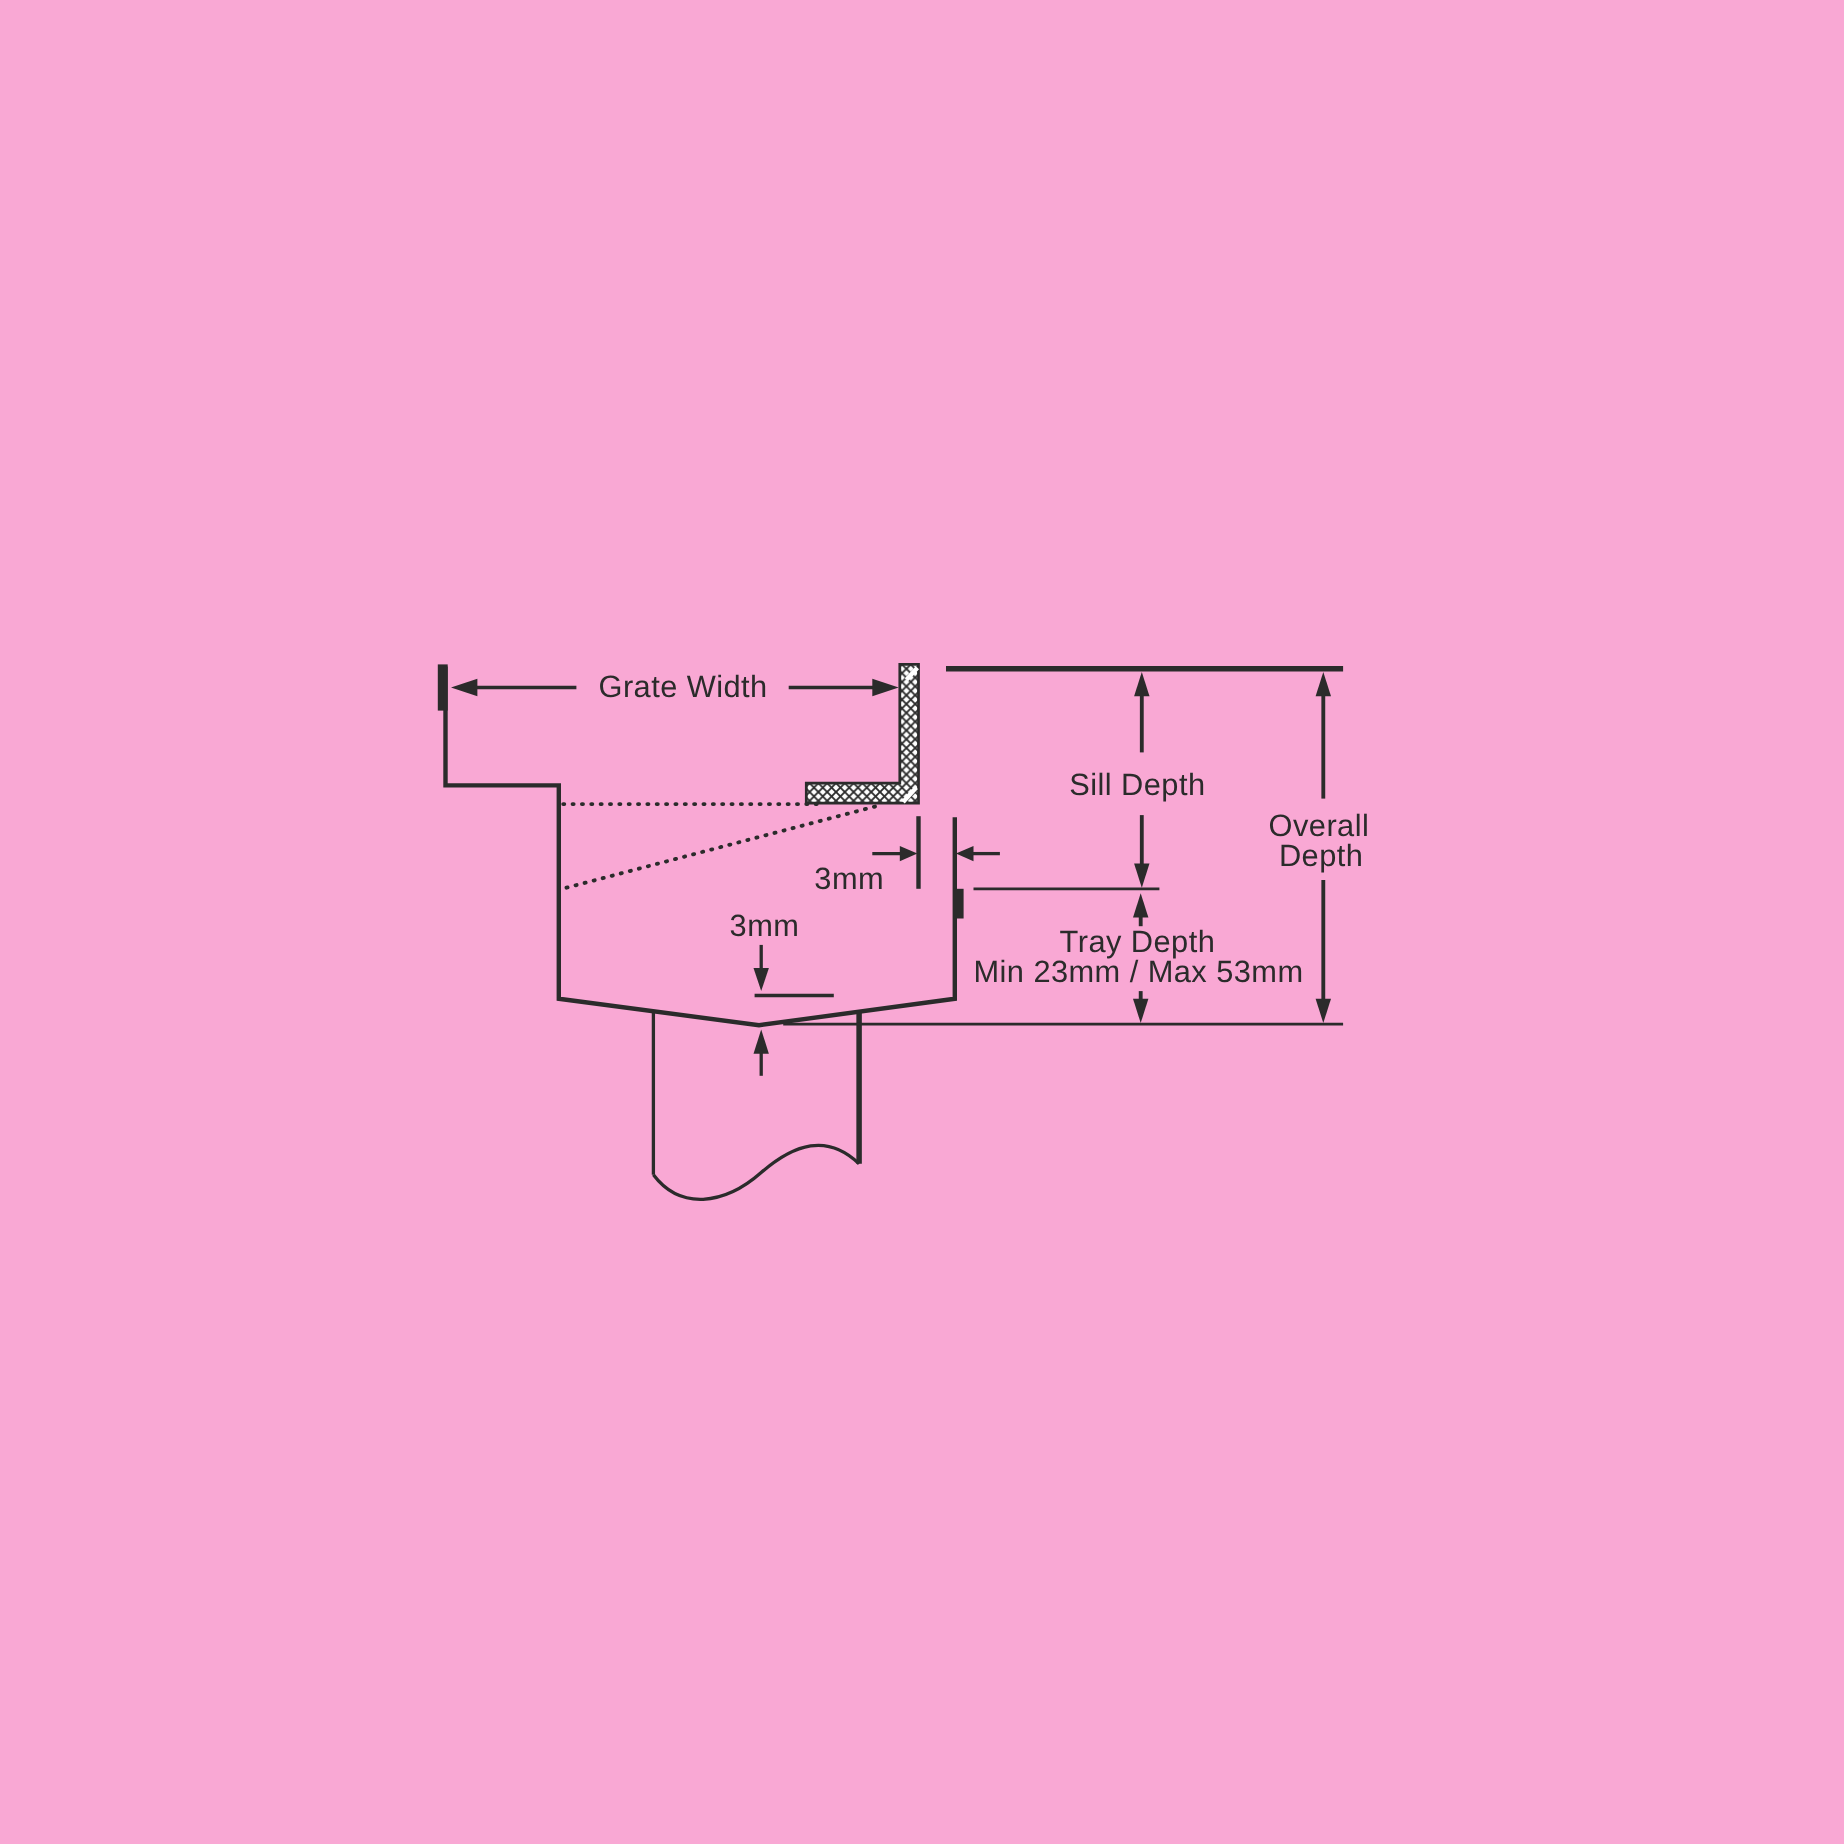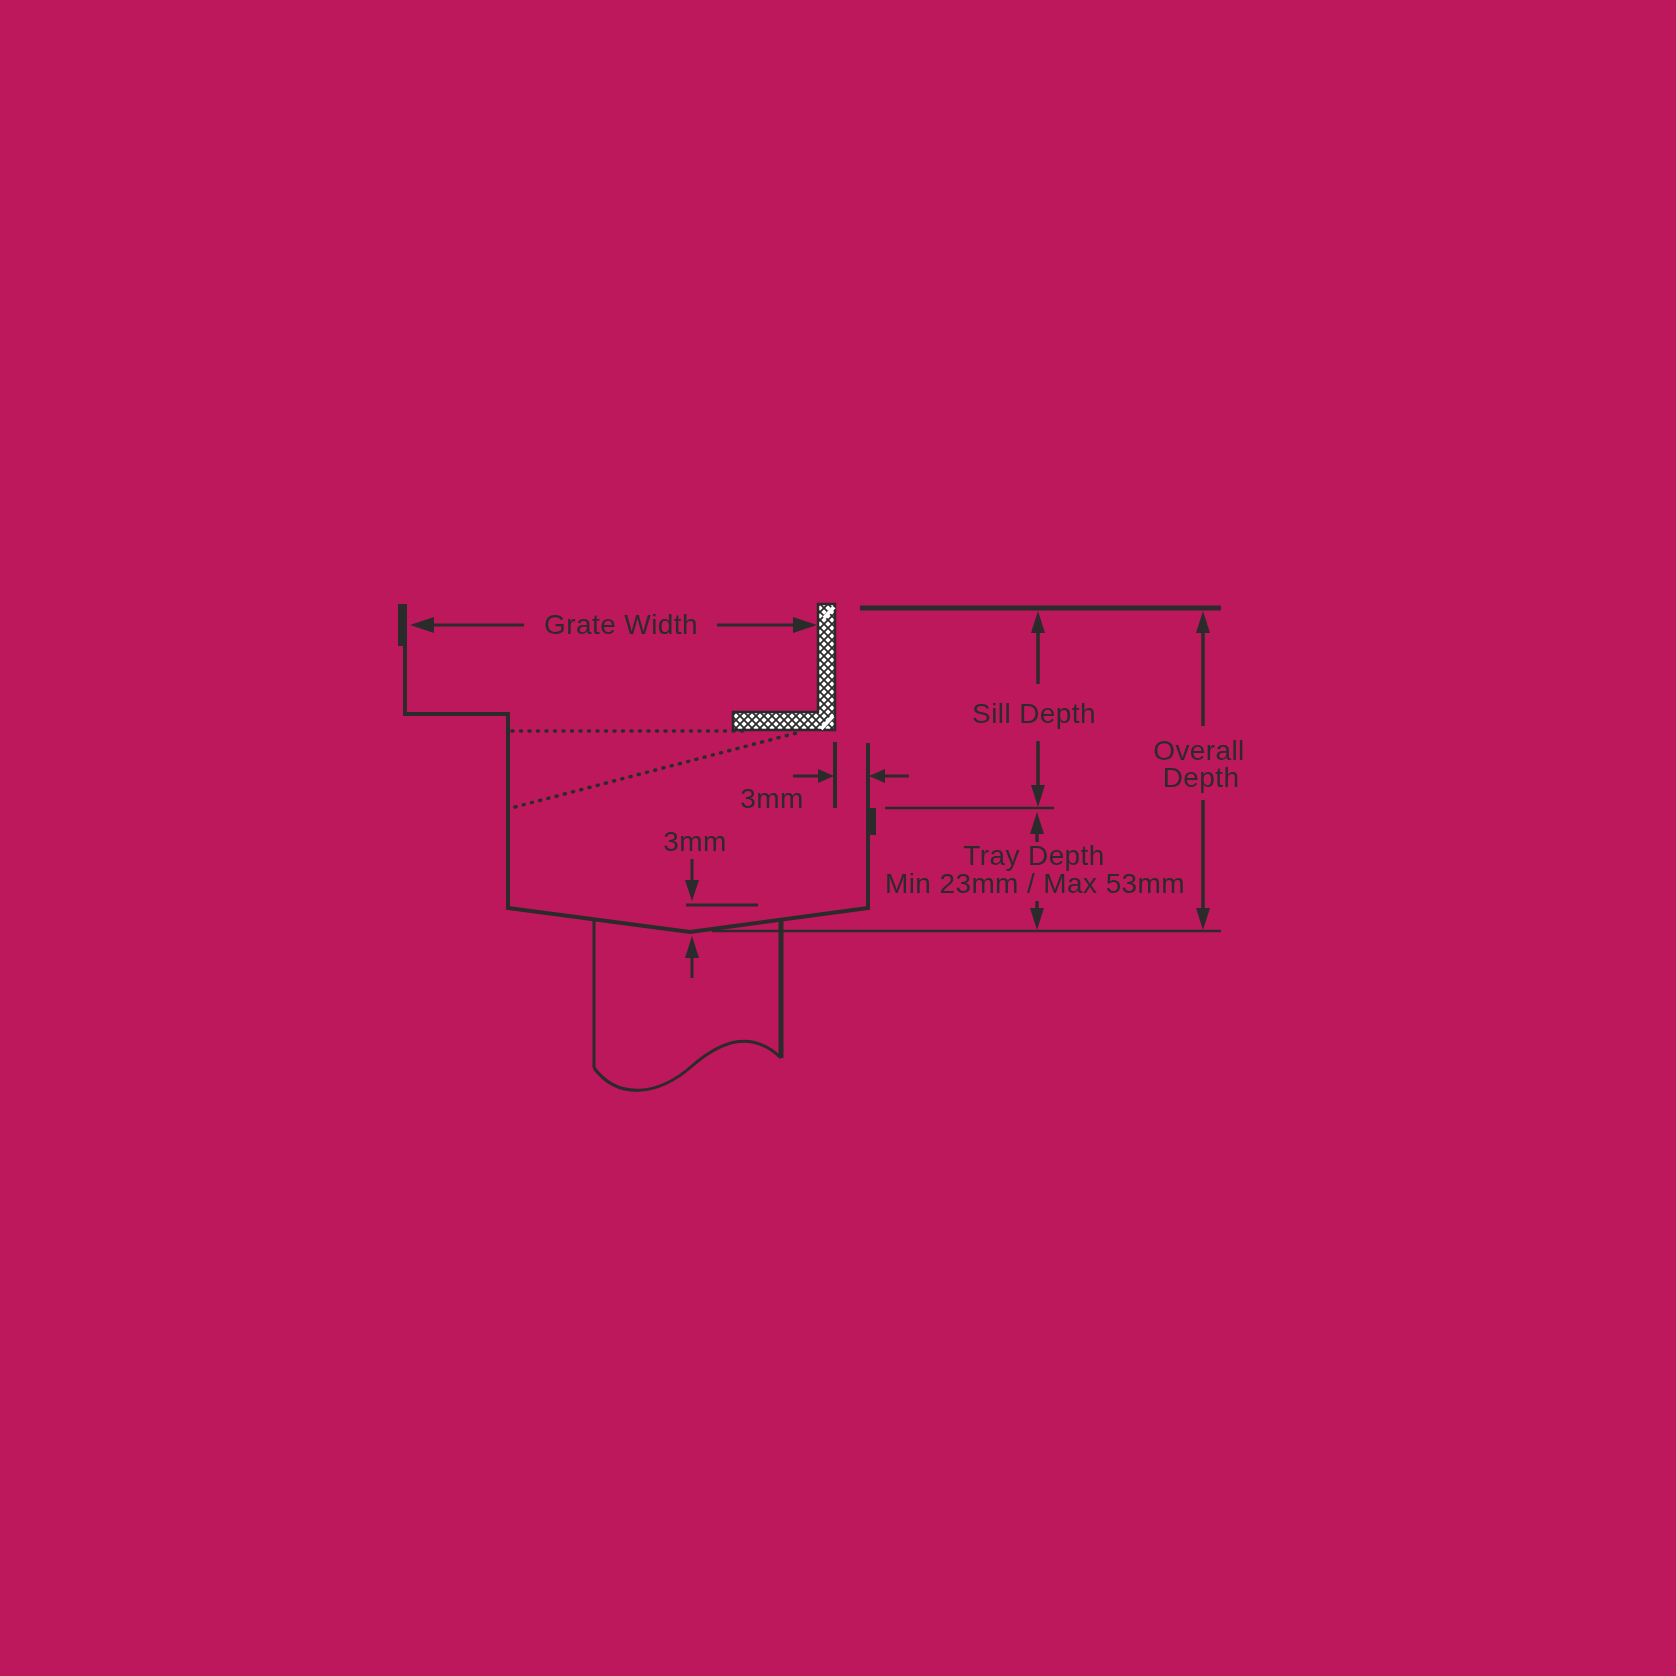--- a/index.html
+++ b/index.html
@@ -7,21 +7,21 @@
     padding: 0;
     background: #ffffff;
     width: 1676px;
     height: 1676px;
     font-family: "Liberation Sans", sans-serif;
   }
   .stage {
     position: relative;
     width: 1676px;
     height: 1676px;
-    background: #be185d;
+    background: #f9a8d4;
     overflow: hidden;
   }
   svg.drawing {
     position: absolute;
     left: 0;
     top: 0;
   }
   .dim-text {
     font-family: "Liberation Sans", sans-serif;
     font-size: 28px;

